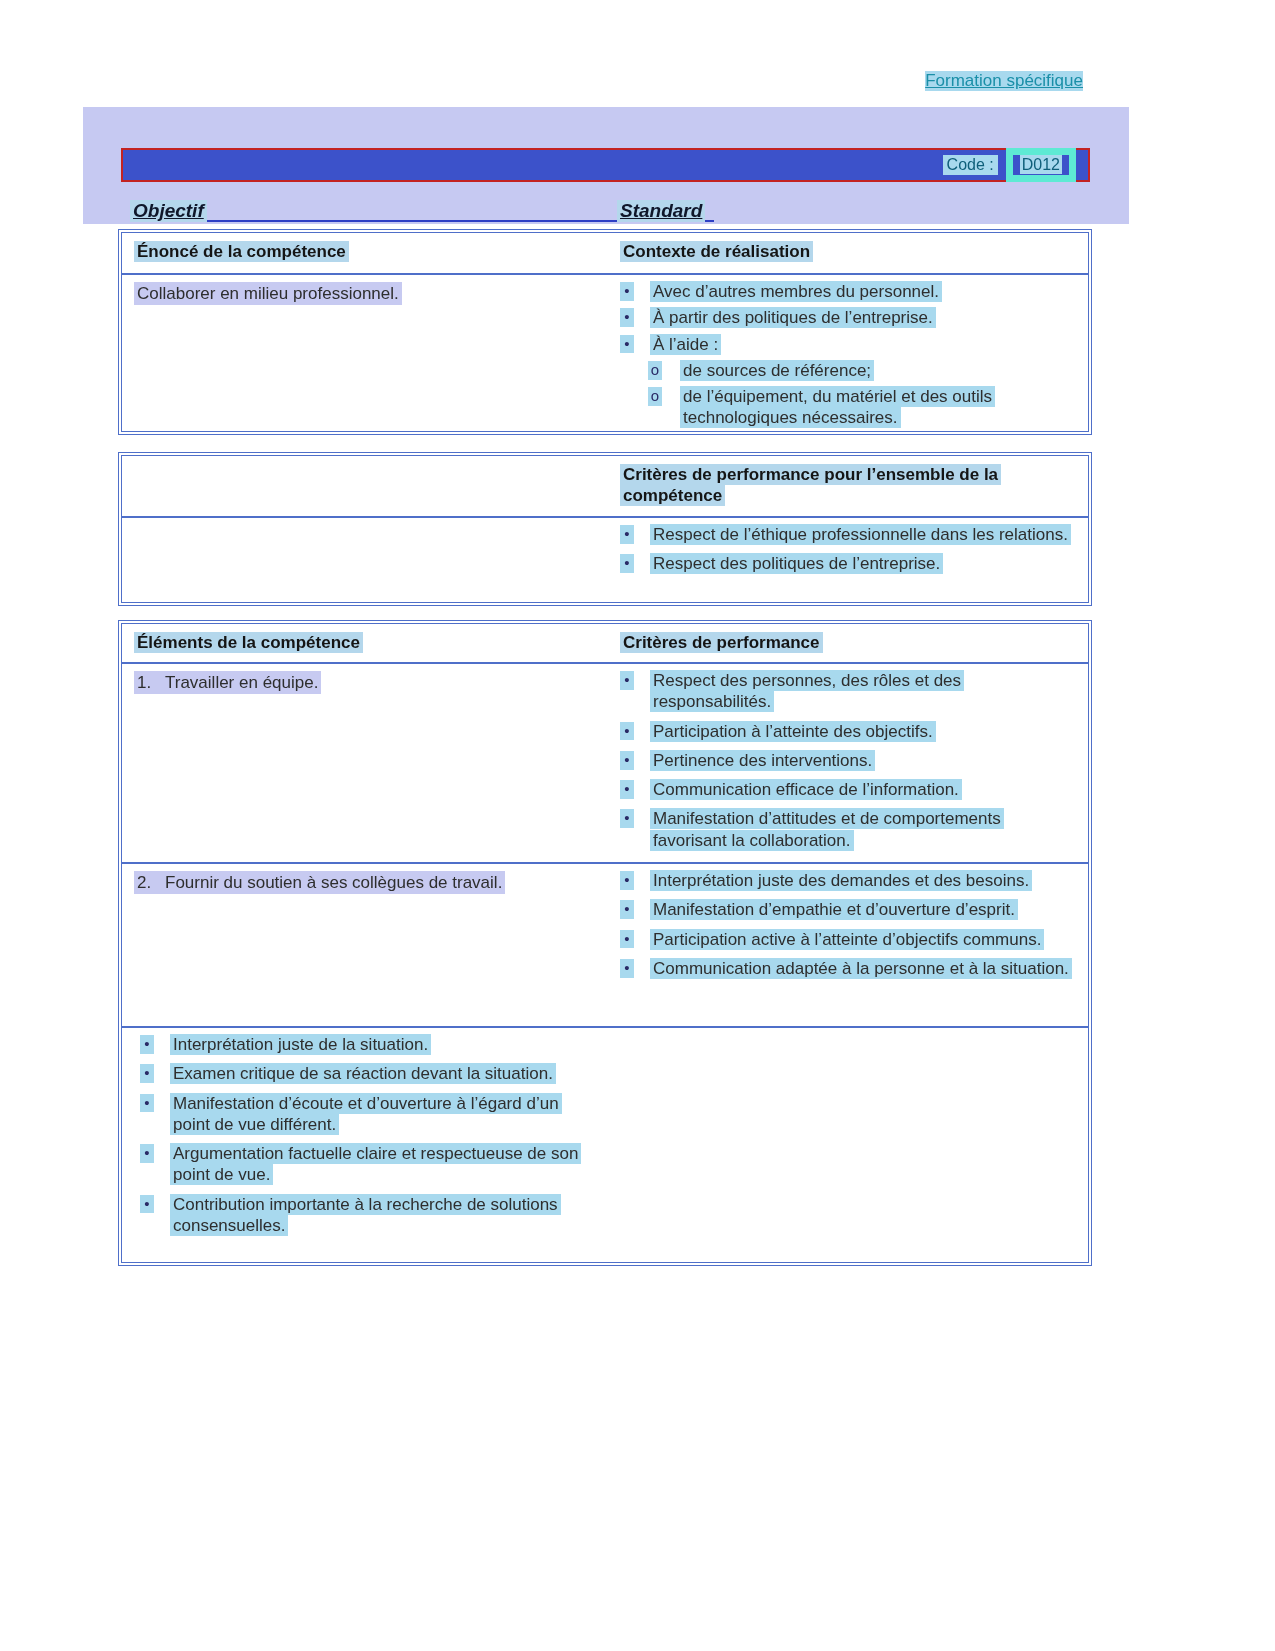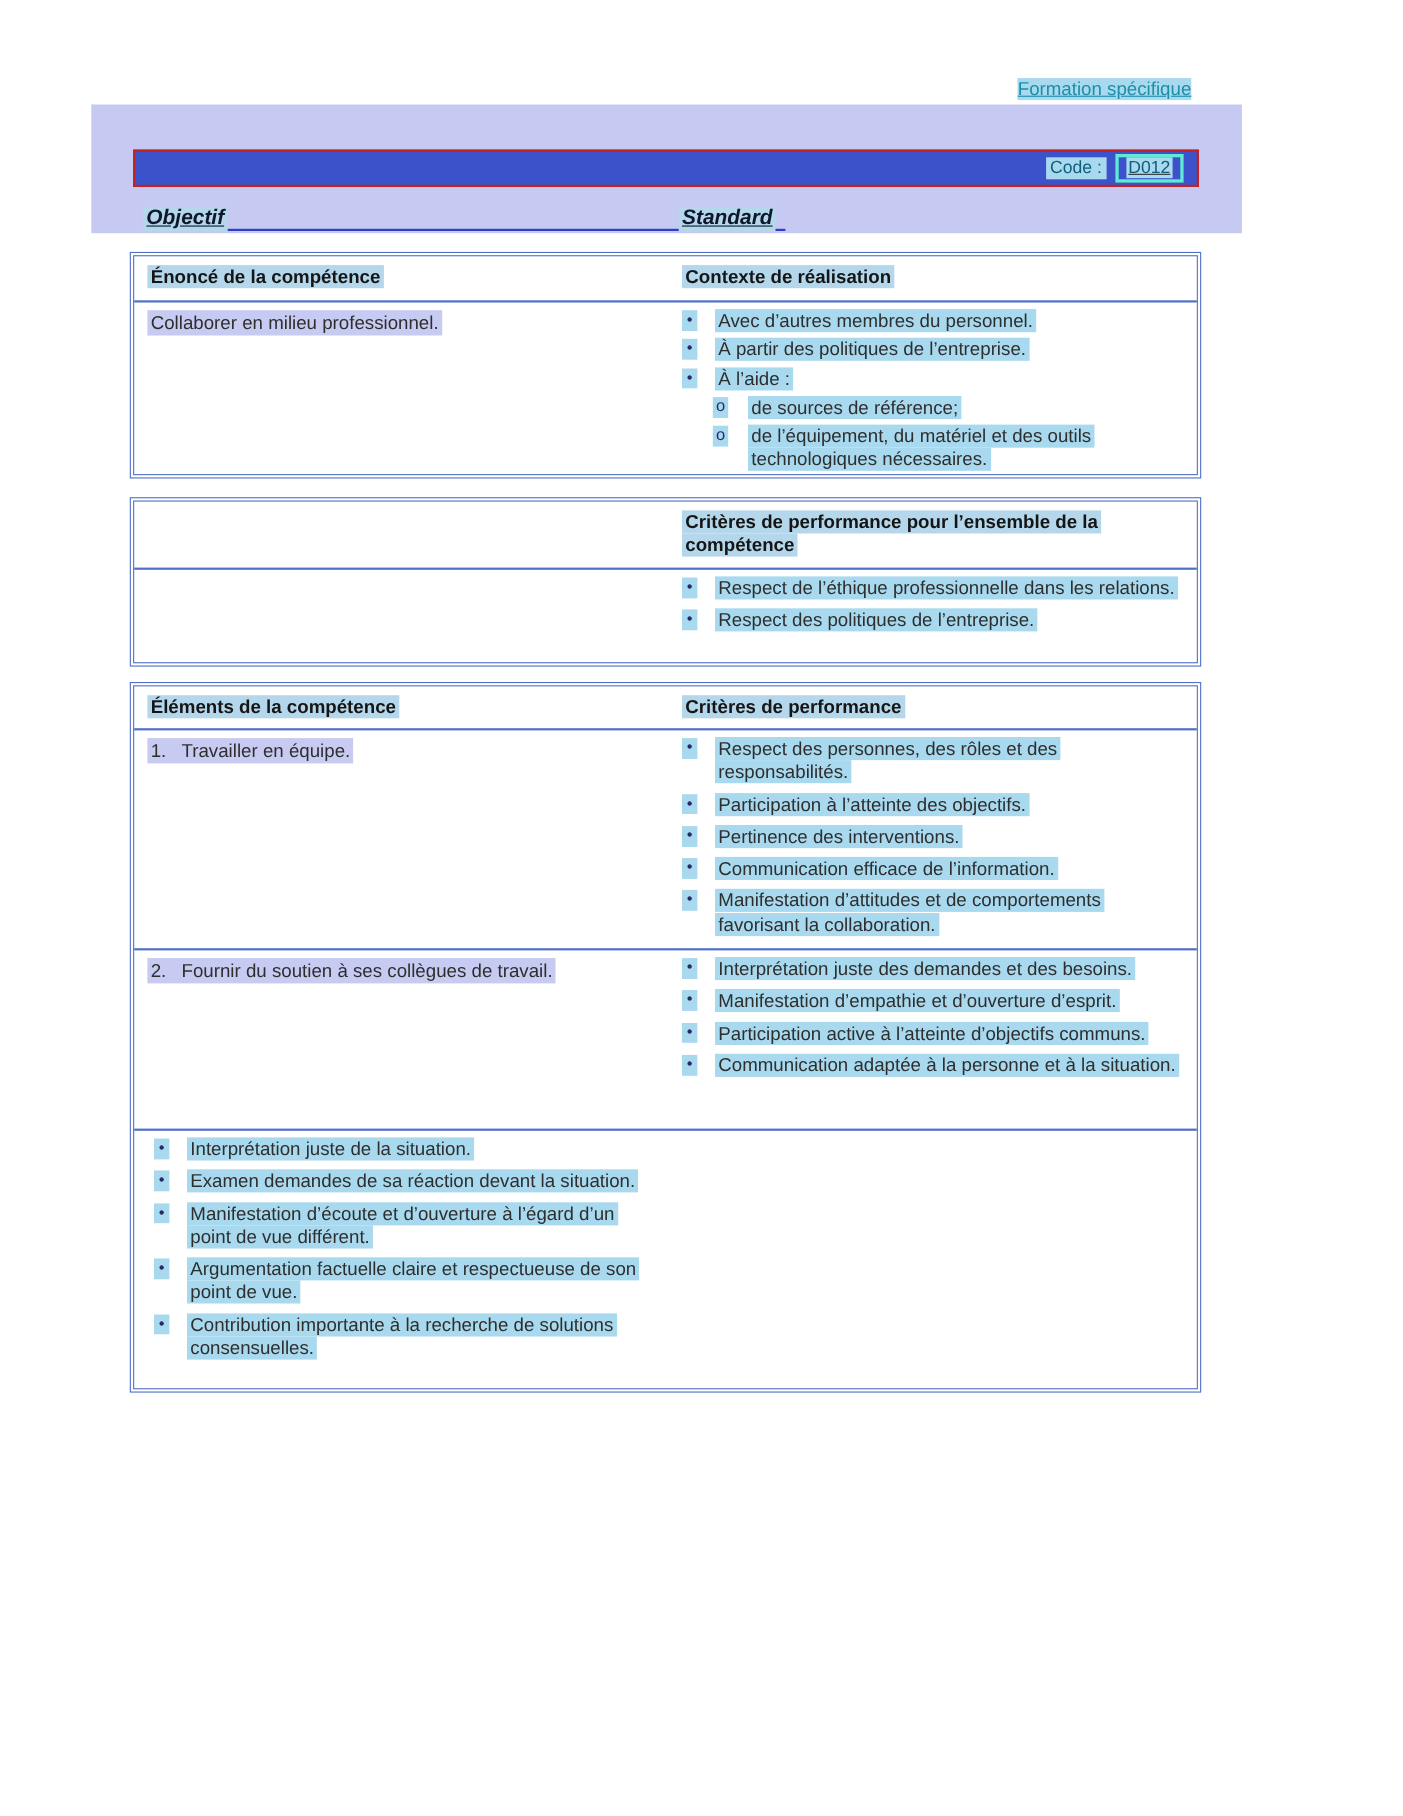--- a/index.html
+++ b/index.html
@@ -9,29 +9,29 @@
     font-family:"Liberation Sans", sans-serif; color:#333; overflow:hidden;
   }
   .teal { color:#1a8fa8; }
   .hl-c { background:#a8d9ee; }
   .hl-l { background:#c7caf1; }
   .hl-h { background:#b4d7ec; }
   .ul { text-decoration:underline; }
 
   .section-label { position:absolute; top:71px; right:192px; font-size:17px; }
 
-  .banner { position:absolute; left:83px; top:95px; width:1046px; height:117px; background:#c6c9f2;text-align:center; }
+  .banner { position:absolute; left:83px; top:107px; width:1046px; height:117px; background:#c6c9f2;text-align:center; }
   .code-bar {
     position:absolute; left:38px; top:41px; width:969px; height:34px;
     background:#3c52ca; border:2px solid #c32222;
     display:flex; align-items:center; justify-content:flex-end; padding-right:12px;
     font-size:16px;
   }
   .code-label { color:#0f5f7a; padding:1px 4px; }
-  .code-box { border:3px solid #5eead4; margin-left:8px; padding:1px 7px;text-decoration:underline; }
+  .code-box { border:7px solid #5eead4; margin-left:8px; padding:1px 7px; }
   .code-box span { color:#0f5f7a; padding:1px 2px; }
 
   .heads-rule { position:absolute; left:47px; top:93px; width:584px; height:22px; border-bottom:2px solid #2e3fc4; }
   .col-head {
     position:absolute; top:0; font-size:19px; font-weight:bold; font-style:italic;
     color:#0f172a; text-decoration:underline; padding:0 3px;
   }
   .col-head.objectif { left:0; }
   .col-head.standard { left:487px; }
 
@@ -150,21 +150,21 @@
         <div class="bullet"><span class="bm hl-c">•</span><span class="bt hl-c">Interprétation juste des demandes et des besoins.</span></div>
         <div class="bullet"><span class="bm hl-c">•</span><span class="bt hl-c">Manifestation d’empathie et d’ouverture d’esprit.</span></div>
         <div class="bullet"><span class="bm hl-c">•</span><span class="bt hl-c">Participation active à l’atteinte d’objectifs communs.</span></div>
         <div class="bullet"><span class="bm hl-c">•</span><span class="bt hl-c">Communication adaptée à la personne et à la situation.</span></div>
       </div>
     </div>
 
     <div class="trow body row3">
       <div class="cell right">
         <div class="bullet"><span class="bm hl-c">•</span><span class="bt hl-c">Interprétation juste de la situation.</span></div>
-        <div class="bullet"><span class="bm hl-c">•</span><span class="bt hl-c">Examen demandes de sa réaction devant la situation.</span></div>
+        <div class="bullet"><span class="bm hl-c">•</span><span class="bt hl-c">Examen critique de sa réaction devant la situation.</span></div>
         <div class="bullet"><span class="bm hl-c">•</span><span class="bt hl-c">Manifestation d’écoute et d’ouverture à l’égard d’un point de vue différent.</span></div>
         <div class="bullet"><span class="bm hl-c">•</span><span class="bt hl-c">Argumentation factuelle claire et respectueuse de son point de vue.</span></div>
         <div class="bullet"><span class="bm hl-c">•</span><span class="bt hl-c">Contribution importante à la recherche de solutions consensuelles.</span></div>
       </div>
     </div>
   </div>
 
   <div class="footer-program teal ul hl-c">Techniques de services financiers et d’assurances</div>
   <div class="page-number teal hl-c">33</div>
 

